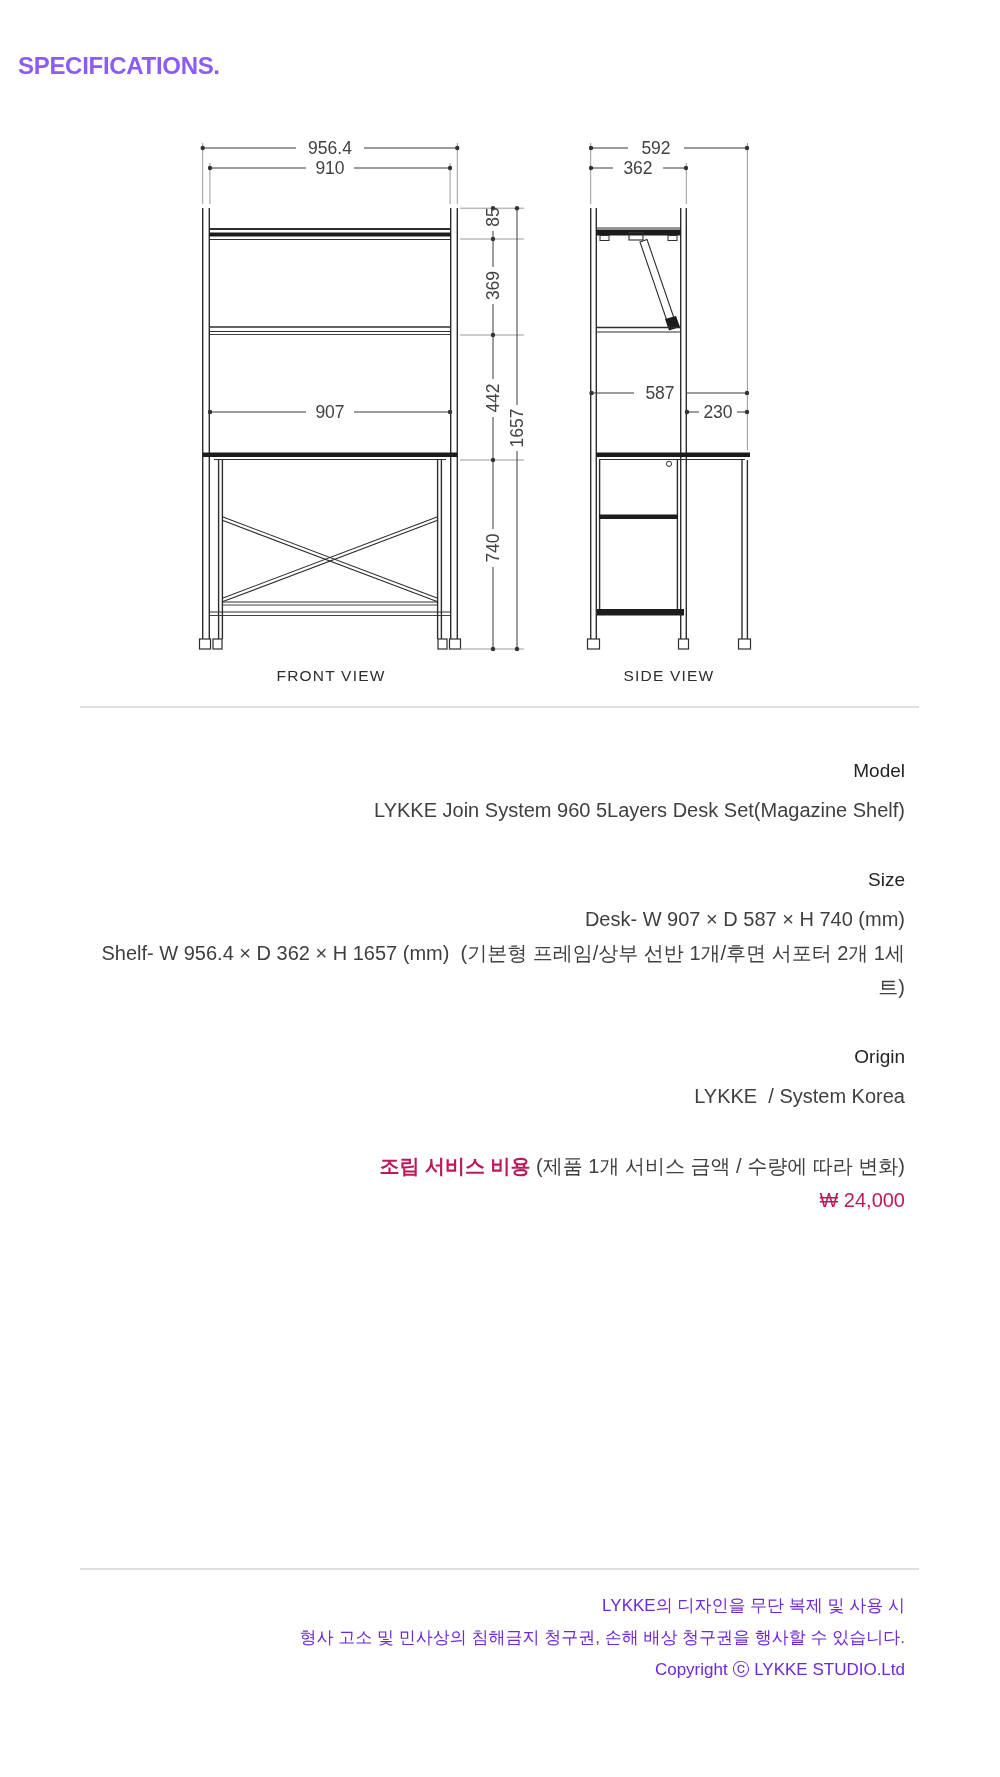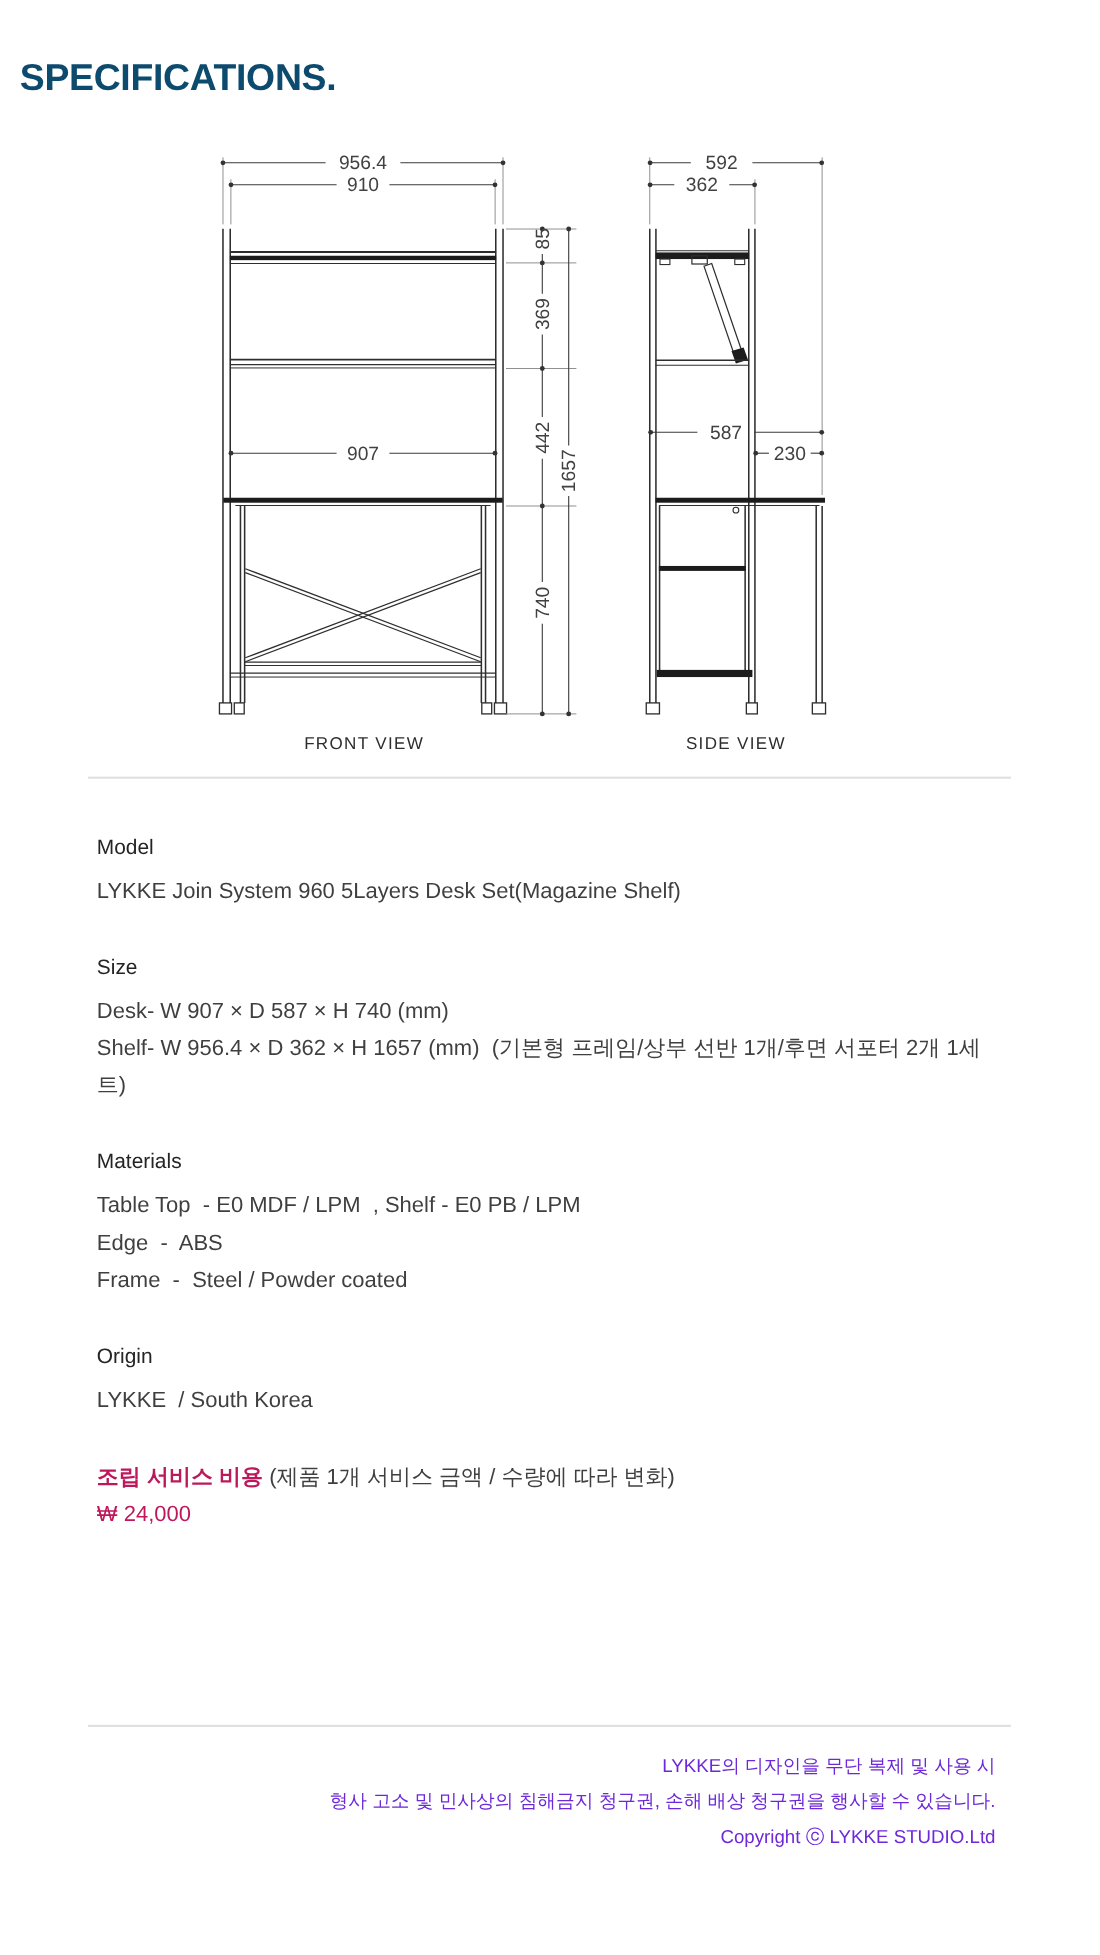--- a/index.html
+++ b/index.html
@@ -4,29 +4,29 @@
 <style>
   * { margin:0; padding:0; box-sizing:border-box; }
   html,body { background:#ffffff; }
   body {
     width:1000px; height:1777px; position:relative; overflow:hidden;
     font-family:"Liberation Sans","DejaVu Sans",sans-serif; color:#3f3f3f;
   }
   .page { position:absolute; inset:0; background:#fff; }
   h1.title {
     position:absolute; left:18px; top:52px;
-    font-size:34px; font-weight:bold; letter-spacing:-0.3px; color:#0c4a6e;
+    font-size:24px; font-weight:bold; letter-spacing:-0.3px; color:#8b5cf6;
   }
   #drawing { position:absolute; left:0; top:118px; }
   svg text { font-family:"Liberation Sans","DejaVu Sans",sans-serif; font-size:17.5px; fill:#414141; }
   svg text.viewlabel { font-size:15.5px; letter-spacing:1.2px; fill:#2d2d2d; }
   .divider { position:absolute; left:80px; right:81px; height:2px; background:#e0e0e0; }
   .divider-1 { top:706px; }
   .divider-2 { top:1568px; }
-  .content { position:absolute; left:88px; top:754px; right:95px; }
+  .content { position:absolute; left:88px; top:754px; right:95px;text-align:right; }
   section.sec { margin-bottom:36px; }
   .sec-h { font-size:19px; font-weight:400; color:#242424; line-height:34px; margin-bottom:5px; }
   .line { font-size:20px; line-height:34px; color:#3f3f3f; white-space:pre-wrap; }
   .red { color:#be185d; }
   .bold { font-weight:700; }
   footer.copyright { position:absolute; top:1590px; left:88px; right:95px; text-align:right; }
   footer.copyright p { font-size:17px; line-height:32px; color:#6d28d9; white-space:pre-wrap; }
 </style>
 </head>
 <body>
@@ -218,30 +218,24 @@
       <h2 class="sec-h">Model</h2>
       <p class="line">LYKKE Join System 960 5Layers Desk Set(Magazine Shelf)</p>
     </section>
 
     <section class="sec">
       <h2 class="sec-h">Size</h2>
       <p class="line">Desk- W 907 × D 587 × H 740 (mm)</p>
       <p class="line">Shelf- W 956.4 × D 362 × H 1657 (mm)  (기본형 프레임/상부 선반 1개/후면 서포터 2개 1세트)</p>
     </section>
 
-    <section class="sec">
-      <h2 class="sec-h">Materials</h2>
-      <p class="line">Table Top  - E0 MDF / LPM  , Shelf - E0 PB / LPM</p>
-      <p class="line">Edge  -  ABS</p>
-      <p class="line">Frame  -  Steel / Powder coated</p>
-    </section>
 
     <section class="sec">
       <h2 class="sec-h">Origin</h2>
-      <p class="line">LYKKE  / South Korea</p>
+      <p class="line">LYKKE  / System Korea</p>
     </section>
 
 
     <section class="sec">
       <p class="line"><span class="red bold">조립 서비스 비용</span><span> (제품 1개 서비스 금액 / 수량에 따라 변화)</span></p>
       <p class="line red">₩ 24,000</p>
     </section>
 
   </div>
 

